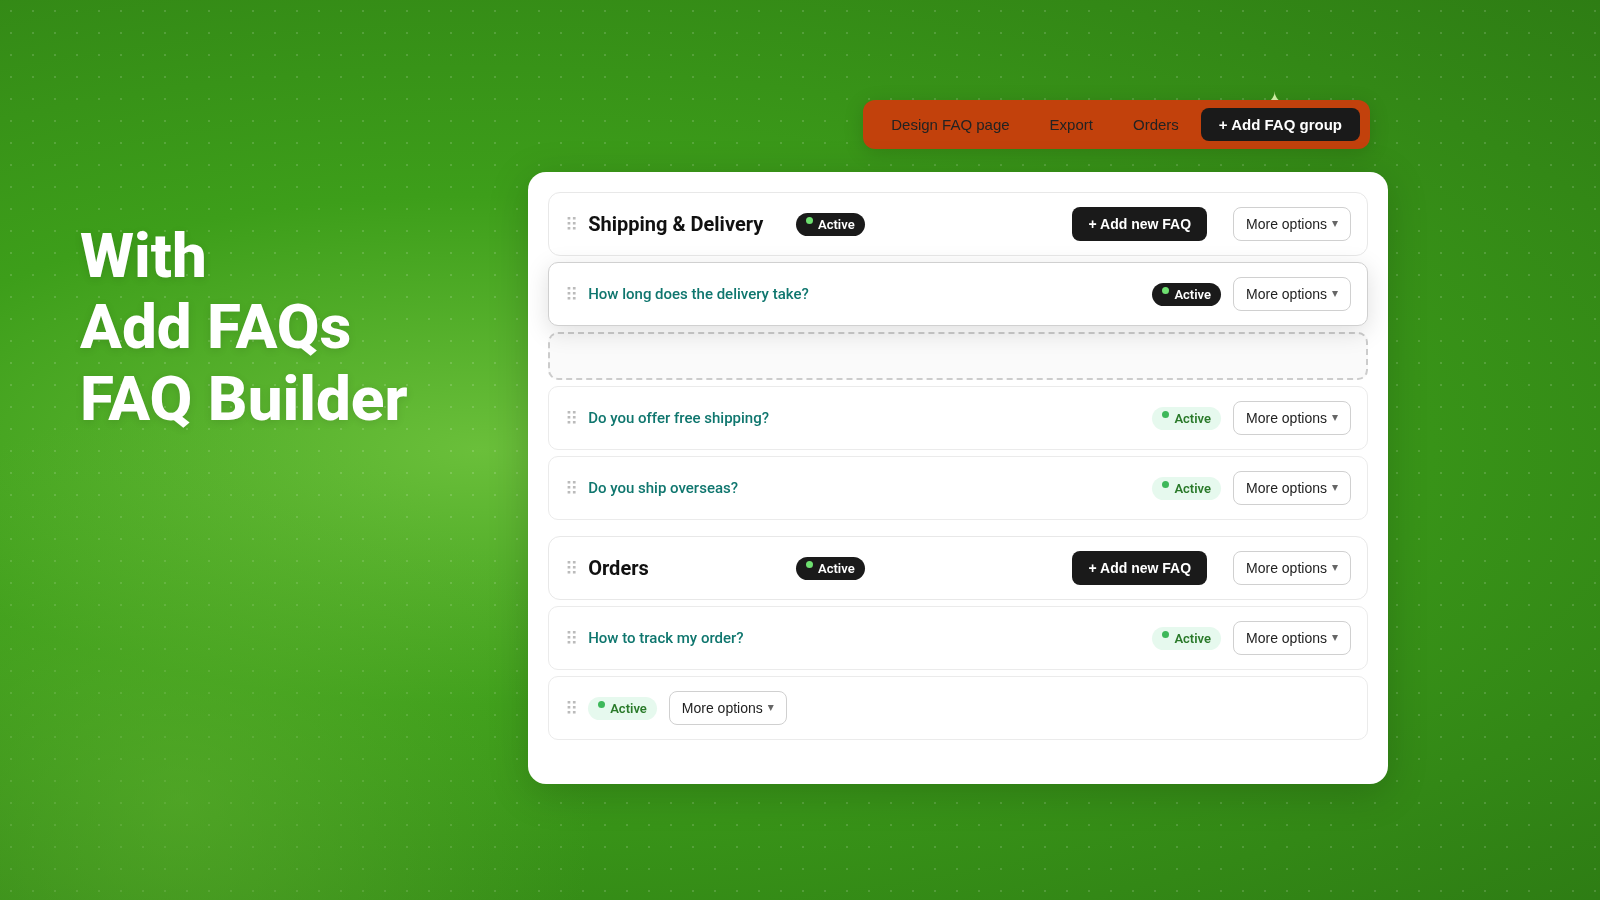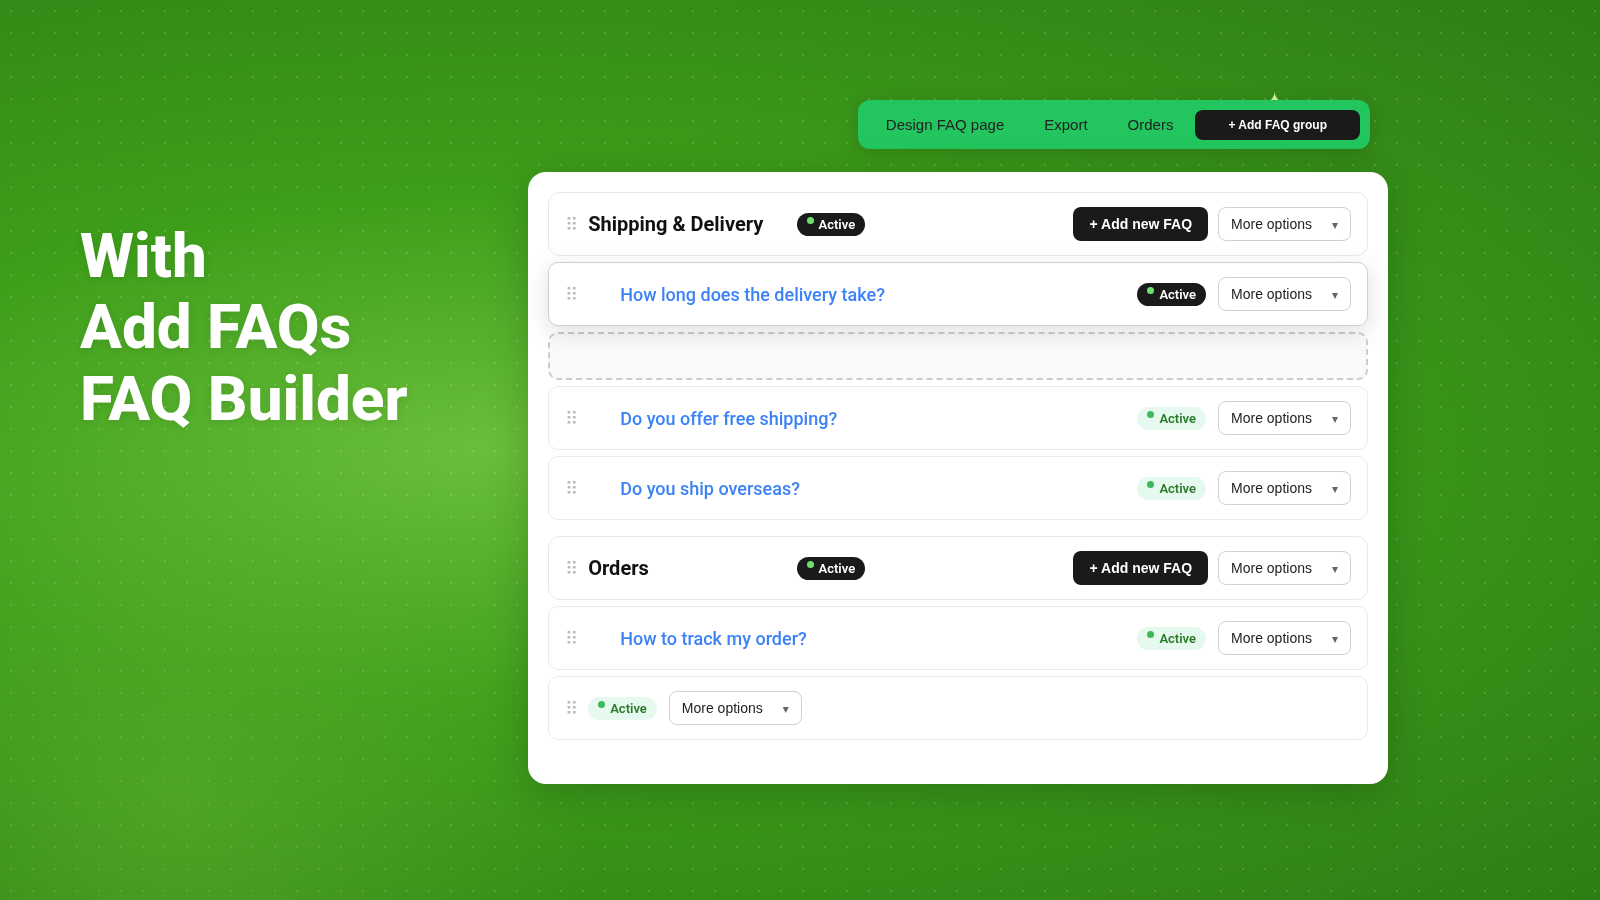--- a/index.html
+++ b/index.html
@@ -66,44 +66,44 @@
     }
 
     
     .toolbar {
       position: absolute;
       top: 100px;
       right: 230px;
       display: flex;
       align-items: center;
       gap: 4px;
-      background: #22c55e;
+      background: #c2410c;
       border-radius: 12px;
       padding: 8px 10px;
       box-shadow: 0 4px 20px rgba(0,0,0,0.15);
     }
 
     .toolbar-btn {
       padding: 8px 18px;
       border-radius: 8px;
       border: none;
       background: transparent;
       font-size: 15px;
       font-weight: 500;
       color: #222;
       cursor: pointer;
     }
 
     .toolbar-btn-primary {
       background: #1a1a1a;
       color: #fff;
-      padding: 8px 33px;
+      padding: 8px 18px;
       border-radius: 8px;
       border: none;
-      font-size: 12px;
+      font-size: 15px;
       font-weight: 600;
       cursor: pointer;
       display: flex;
       align-items: center;
       gap: 6px;
     }
 
     
     .main-panel {
       position: absolute;
@@ -178,57 +178,56 @@
     .btn-add-faq {
       background: #1a1a1a;
       color: #fff;
       border: none;
       border-radius: 8px;
       padding: 9px 16px;
       font-size: 14px;
       font-weight: 600;
       cursor: pointer;
       margin-left: auto;
-      margin-right: 10px;
+      margin-right: 26px;
       display: flex;
       align-items: center;
       gap: 5px;
     }
 
     .btn-more-options {
       background: #fff;
       border: 1.5px solid #d0d0d0;
       border-radius: 8px;
       padding: 8px 12px;
       font-size: 14px;
       font-weight: 500;
       color: #222;
       cursor: pointer;
       display: flex;
-      align-items: flex-end;
-      gap: 20px;
+      align-items: flex-start;
+      gap: 5px;
     }
 
     
     .faq-item {
       display: flex;
       align-items: center;
       padding: 14px 16px;
       background: #fff;
       border-radius: 10px;
       border: 1px solid #ebebeb;
       margin-bottom: 6px;
     }
 
     .faq-question {
-      font-size: 18px;
+      font-size: 15px;
       font-weight: 500;
-      color: #3b82f6;
+      color: #0f766e;
       flex: 1;
-      margin-left: 32px;
     }
 
     
     .faq-item-dragging {
       background: #fff;
       border: 1px solid #d0d0d0;
       border-radius: 10px;
       display: flex;
       align-items: center;
       padding: 14px 16px;

